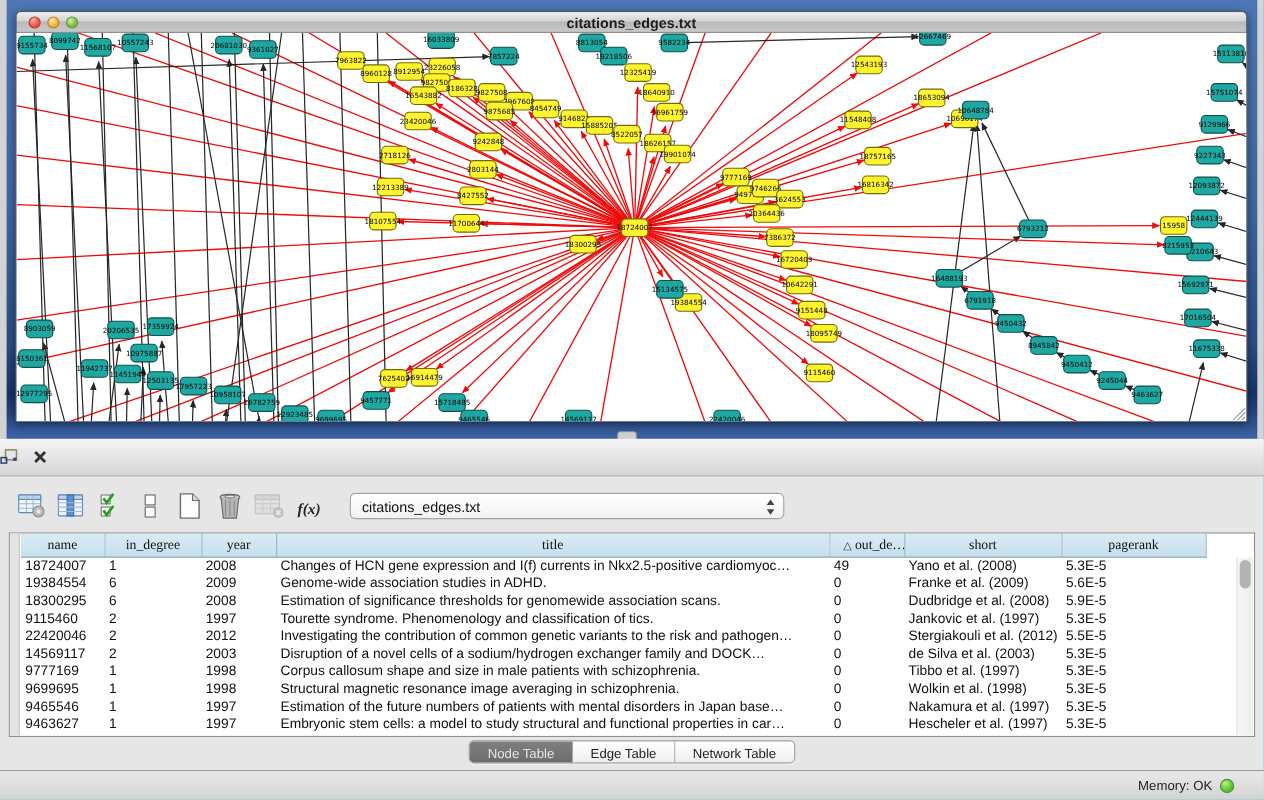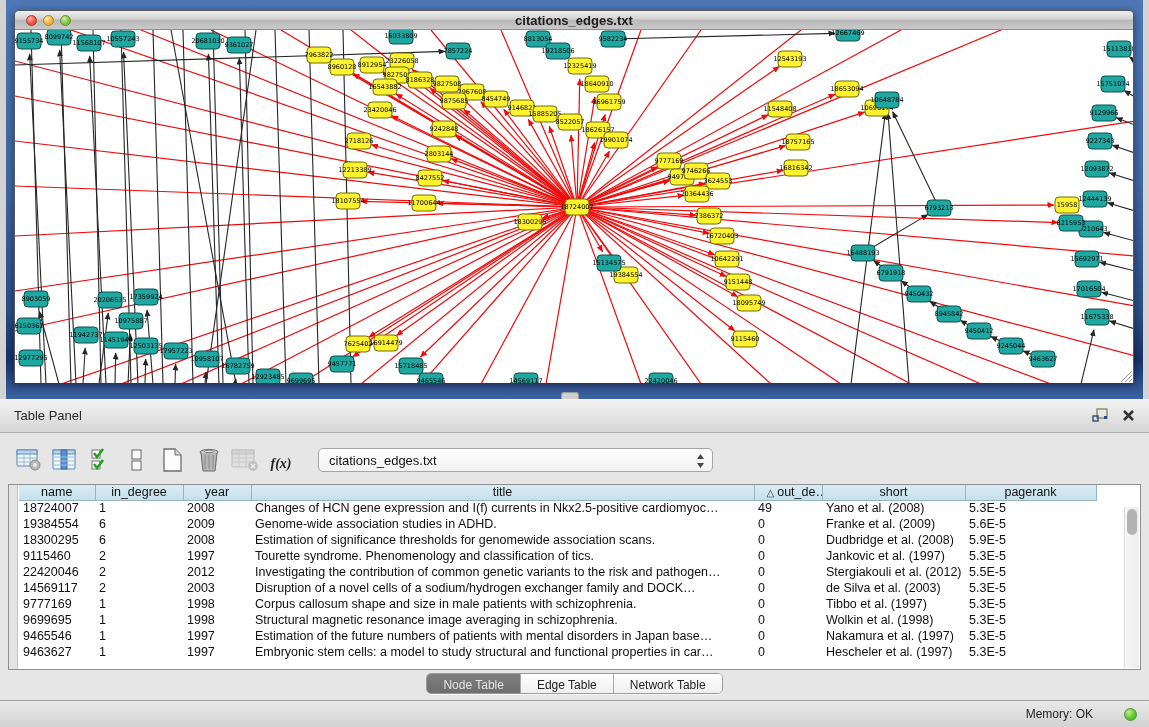--- a/index.html
+++ b/index.html
@@ -39,42 +39,42 @@
   .fx-txt{font-family:"Liberation Serif",serif;font-style:italic;font-weight:bold;font-size:14px;color:#222;margin-top:8px;}
   #table-select{margin-left:16px;width:395px;height:24px;background:linear-gradient(#ffffff,#f2f2f2);
       border:1px solid #a5a5a5;border-radius:5px;display:flex;align-items:center;font-size:13px;color:#111;
       padding-left:10px;position:relative;}
   #table-select .arrows{position:absolute;right:7px;top:4px;}
 
   #table-wrap{position:absolute;left:8px;top:85px;width:1133px;height:186px;background:#ffffff;
       border:1px solid #8f8f8f;}
   #row-gutter{position:absolute;left:0;top:0;bottom:0;width:9px;background:#e4e4e4;border-right:1px solid #c4c4c4;}
   #data-table{position:absolute;left:10px;top:0;border-collapse:collapse;table-layout:fixed;width:1077px;}
-  #data-table th{height:15px;background:linear-gradient(#d9ecf5,#c6e0eb);border:1px solid #96b4c1;
+  #data-table th{height:21px;background:linear-gradient(#d9ecf5,#c6e0eb);border:1px solid #96b4c1;
       border-top:none;font-size:12.5px;font-weight:normal;color:#111;text-align:center;padding:0 12px;
-      overflow:hidden;white-space:nowrap;}
+      overflow:hidden;white-space:nowrap;font-family:Liberation Serif, serif;}
   #data-table th:first-child{border-left:none;}
   #data-table td{height:16px;font-size:12.5px;color:#101010;padding:0 0 0 4px;white-space:nowrap;
       overflow:hidden;}
   .sort-tri{font-size:10px;margin-right:3px;color:#333;}
   #vscroll{position:absolute;right:1px;top:22px;bottom:1px;width:15px;
       background:linear-gradient(90deg,#f6f6f6,#ededed);border-left:1px solid #dcdcdc;}
   #vthumb{position:absolute;left:2px;top:2px;width:10px;height:26px;border-radius:6px;background:#b3b3b3;}
 
   #tabs{position:absolute;left:0;top:274px;width:100%;height:24px;display:flex;justify-content:center;}
   .seg{display:flex;border:1px solid #9b9b9b;border-radius:5px;overflow:hidden;height:21px;
       box-shadow:0 1px 0 rgba(255,255,255,.7);}
   .seg button{border:none;margin:0;padding:0 16px;font-size:12px;height:21px;
       background:linear-gradient(#ffffff,#ededed);color:#222;border-right:1px solid #a9a9a9;}
   .seg button:last-child{border-right:none;}
   .seg button.sel{background:linear-gradient(#7f7f7f,#6b6b6b);color:#e4e4e4;}
 
   #statusbar{position:absolute;left:0;top:301px;width:100%;height:27px;
       background:linear-gradient(#e9e9e9,#d2d2d2);border-top:1px solid #9e9e9e;
-      display:flex;align-items:center;justify-content:flex-end;padding-right:12px;gap:24px;}
+      display:flex;align-items:center;justify-content:flex-end;padding-right:27px;}
   #mem-label{font-size:12px;color:#222;margin-right:7px;}
   #mem-dot{width:13px;height:13px;border-radius:50%;
       background:radial-gradient(circle at 35% 30%,#b9f08a,#53c322 65%);border:1px solid #4e8f2f;}
 </style>
 </head>
 <body>
 
 <div id="app">
 
   <div id="network-area">
@@ -657,21 +657,20 @@
               <path d="M1120,381 L1131,370 M1124,381 L1131,374 M1128,381 L1131,378" stroke="#9a9a9a" stroke-width="1" fill="none"></path>
             </g>
           </svg>
       </div>
     </div>
     <div id="split-handle"></div>
   </div>
 
   <div id="table-panel">
     <div id="panel-header">
-      <span id="panel-title">Table Panel</span>
       <span class="hdr-ico">
         <svg width="16" height="15">
             <rect x="5" y="1" width="10" height="9" fill="none" stroke="#8a8a5a" stroke-width="1.4"></rect>
             <rect x="1" y="8" width="5" height="5" fill="none" stroke="#2f4a7a" stroke-width="1.4"></rect>
             <rect x="12" y="8" width="3" height="3" fill="#2f4a7a"></rect>
           </svg>
       </span>
       <span class="hdr-ico">
         <svg width="13" height="13">
             <path d="M2,2 L11,11 M11,2 L2,11" stroke="#333" stroke-width="2.6"></path>

